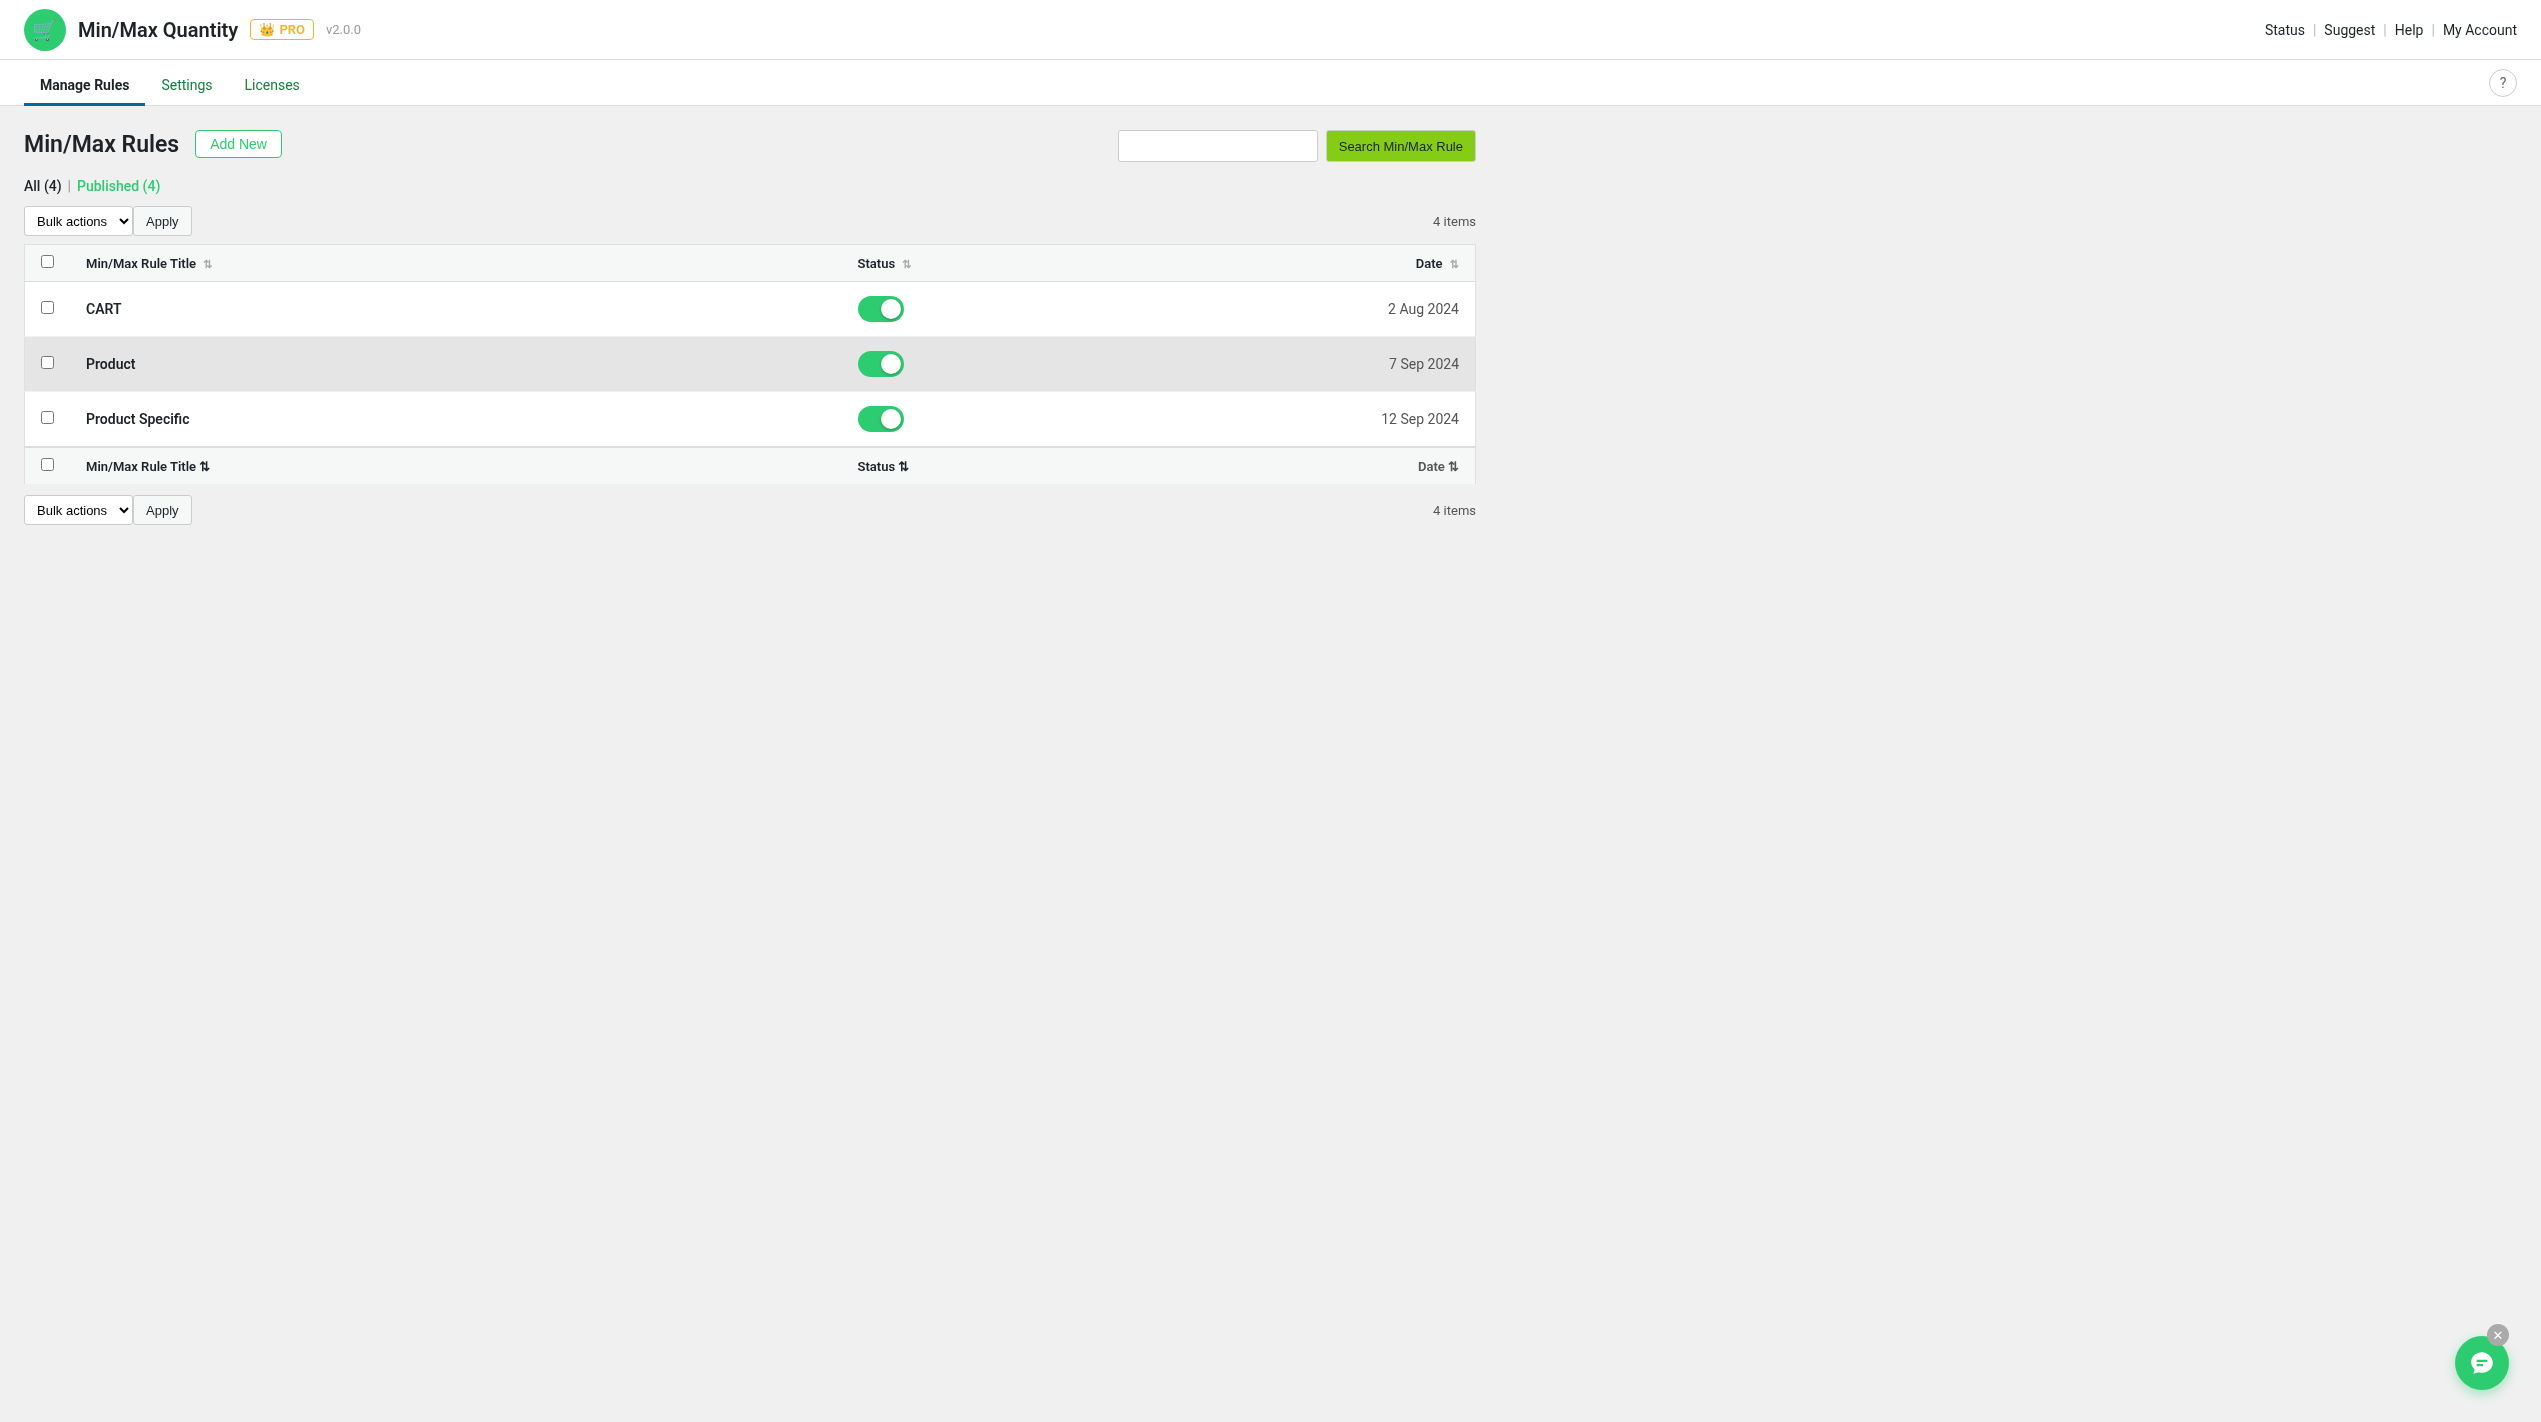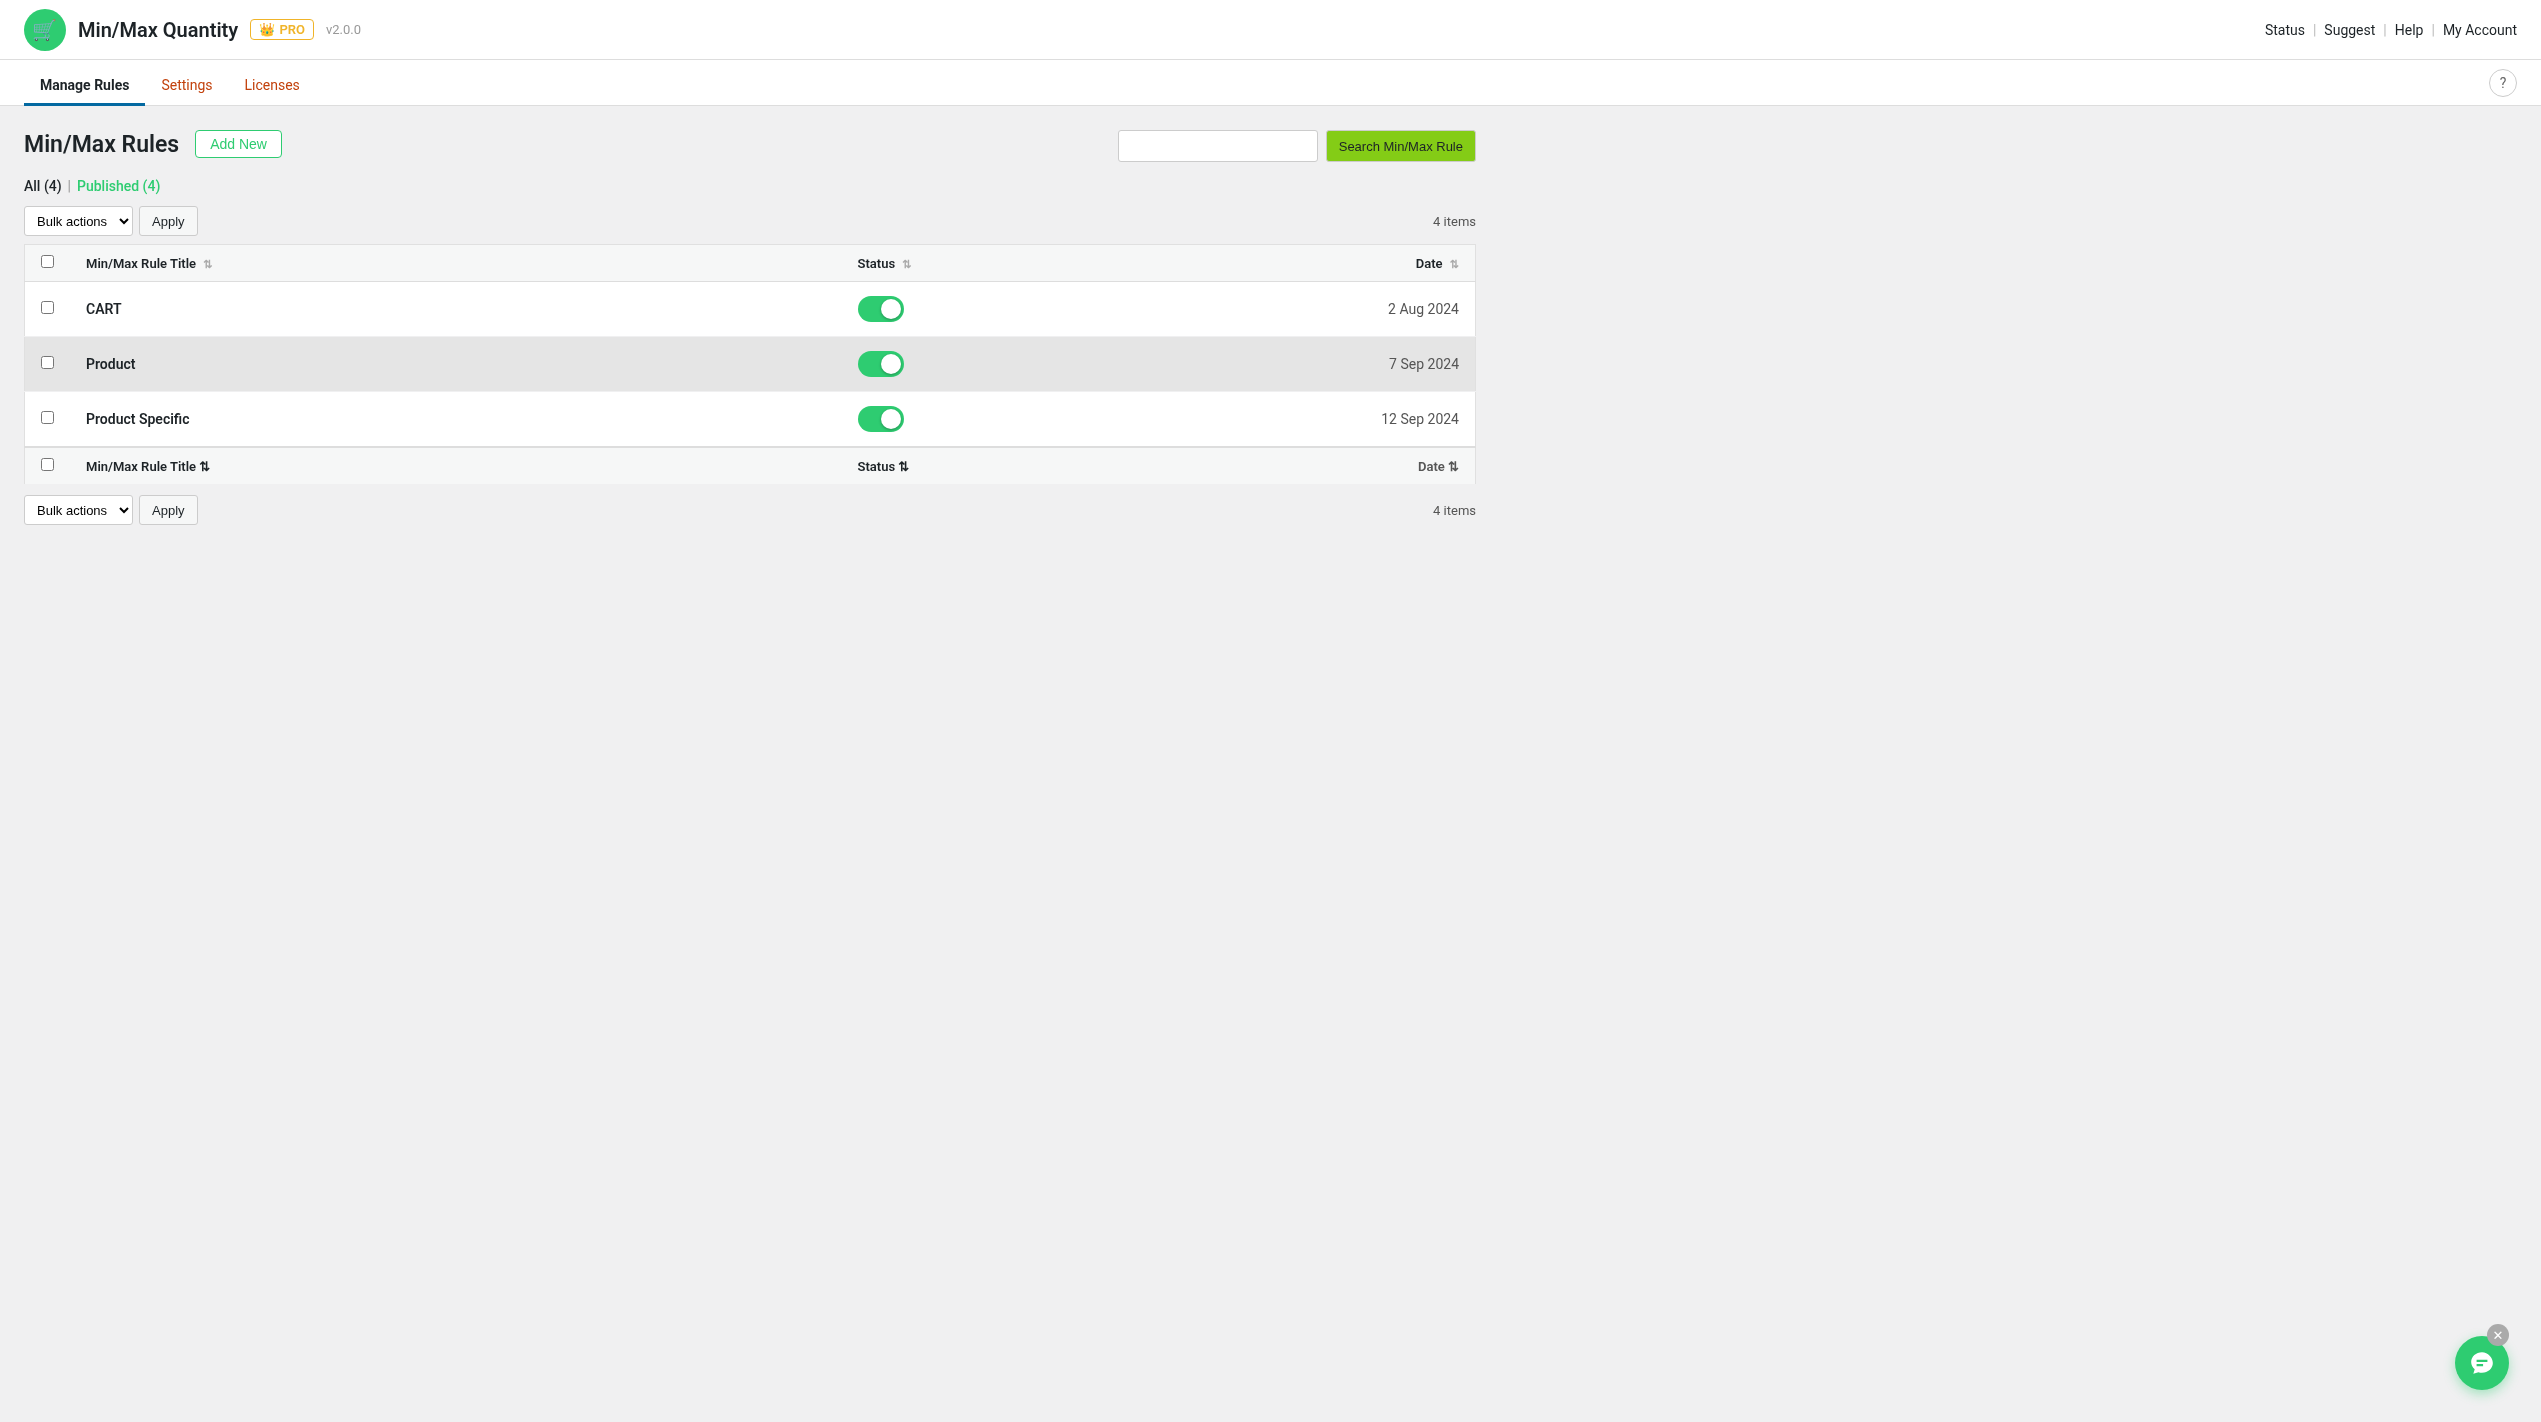--- a/index.html
+++ b/index.html
@@ -75,21 +75,21 @@
       height: 46px;
       justify-content: space-between;
     }
     .sub-nav-tabs {
       display: flex;
       gap: 0;
     }
     .sub-nav-tab {
       padding: 10px 16px;
       font-size: 14px;
-      color: #c2410c;
+      color: #15803d;
       cursor: pointer;
       border-bottom: 3px solid transparent;
       text-decoration: none;
       margin-bottom: -1px;
     }
     .sub-nav-tab.active {
       color: #1d2327;
       border-bottom: 3px solid #0369a1;
       font-weight: 700;
     }
@@ -180,21 +180,20 @@
     
     .bulk-bar {
       display: flex;
       align-items: center;
       justify-content: space-between;
       margin-bottom: 8px;
     }
     .bulk-bar-left {
       display: flex;
       align-items: center;
-      gap: 6px;
     }
     .bulk-select {
       border: 1px solid #ccc;
       background: #fff;
       padding: 4px 8px;
       border-radius: 3px;
       font-size: 13px;
       height: 30px;
       cursor: pointer;
     }

